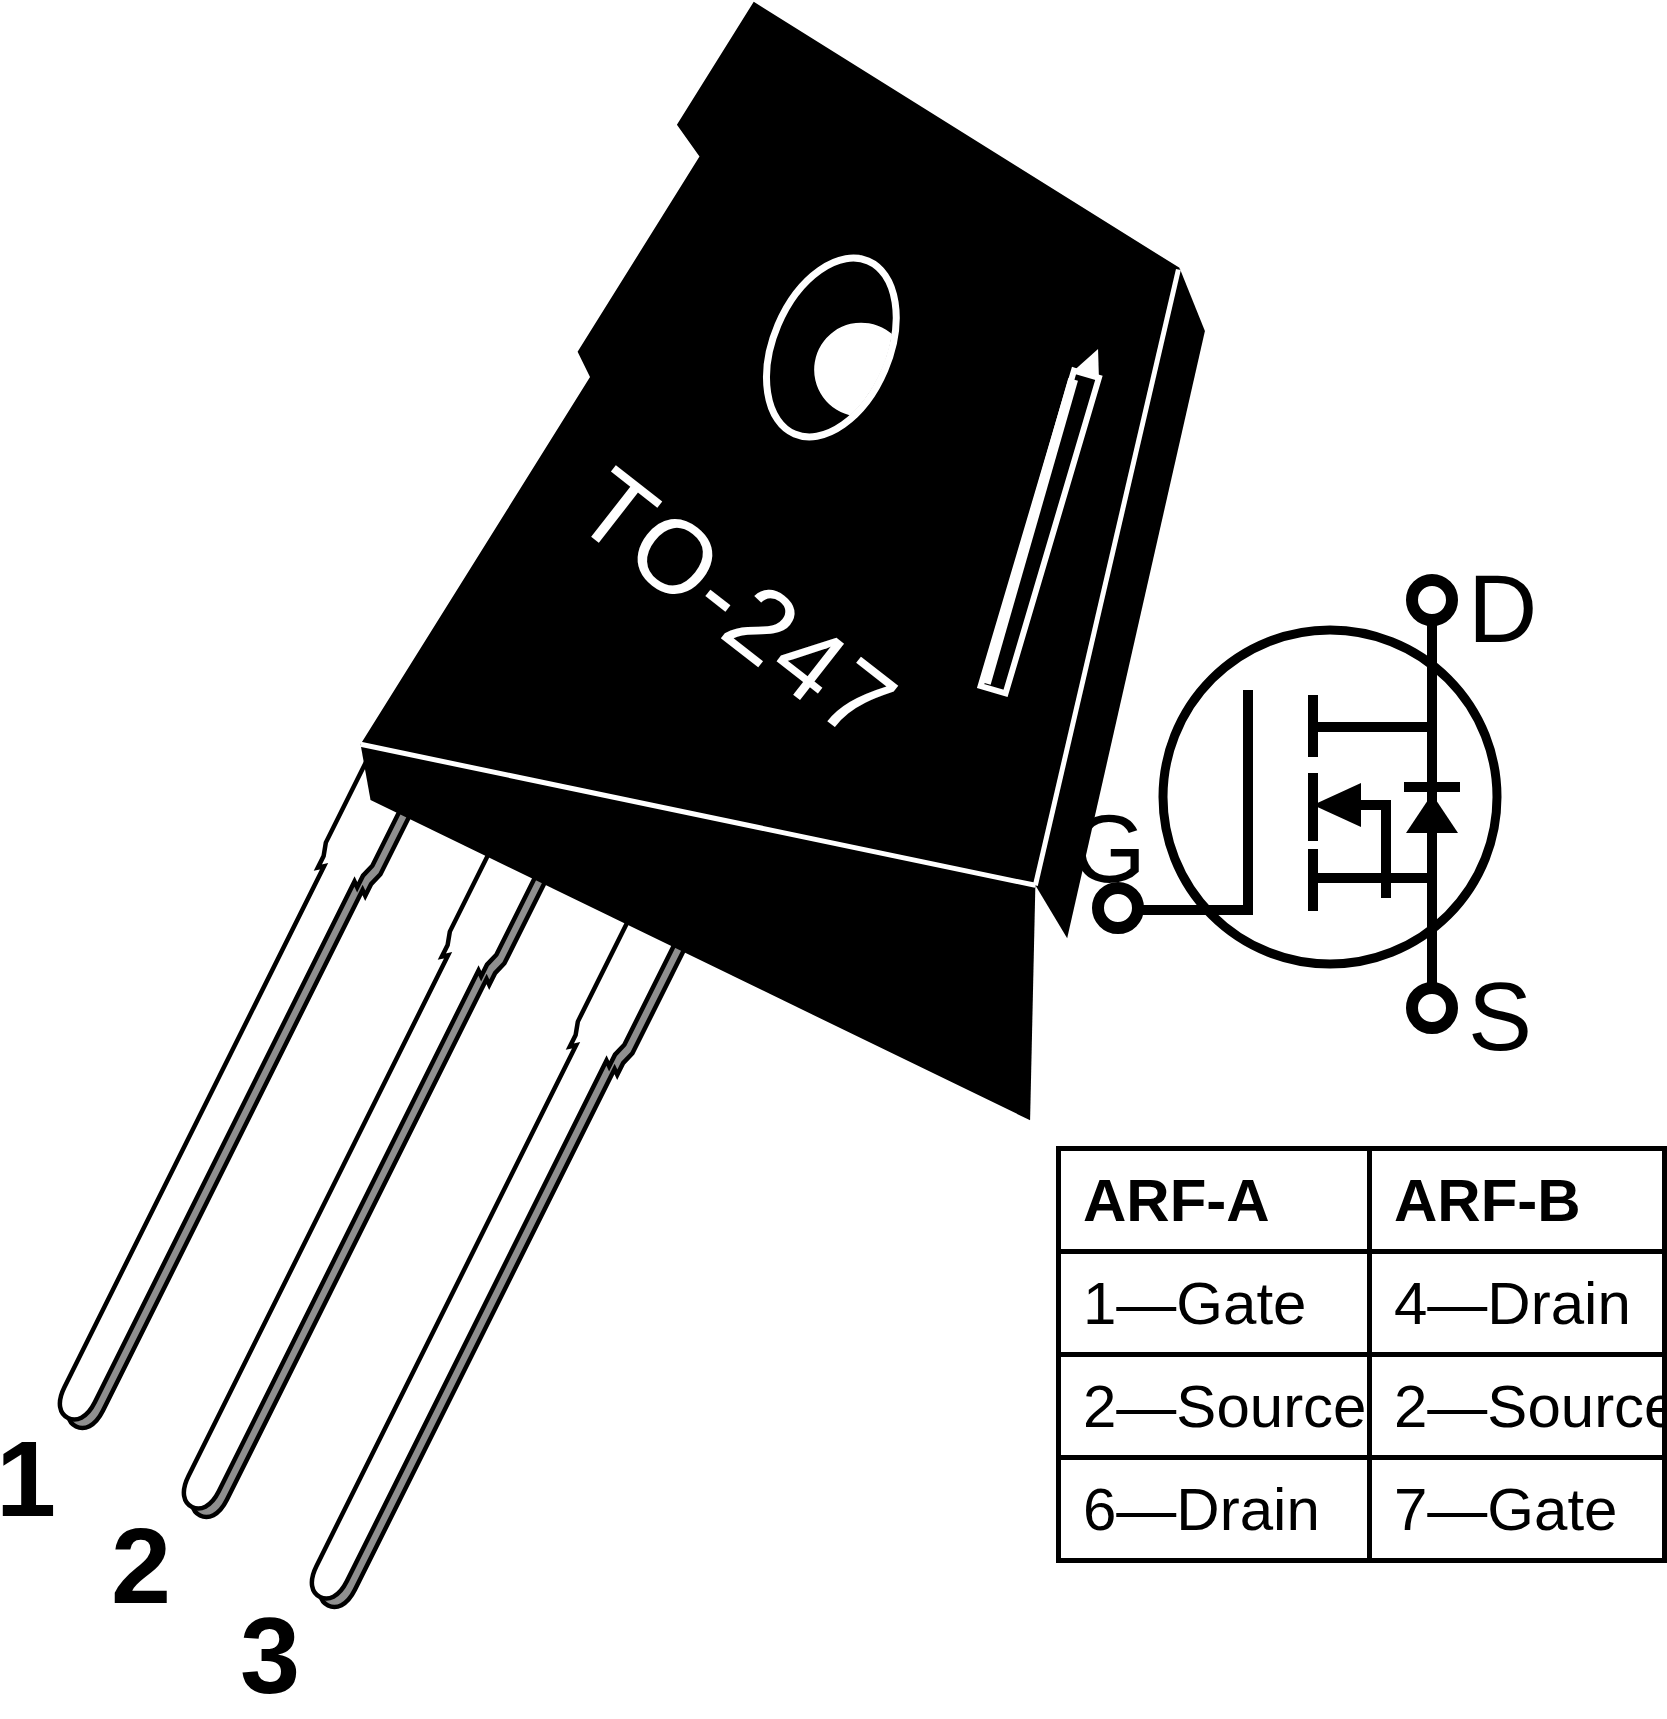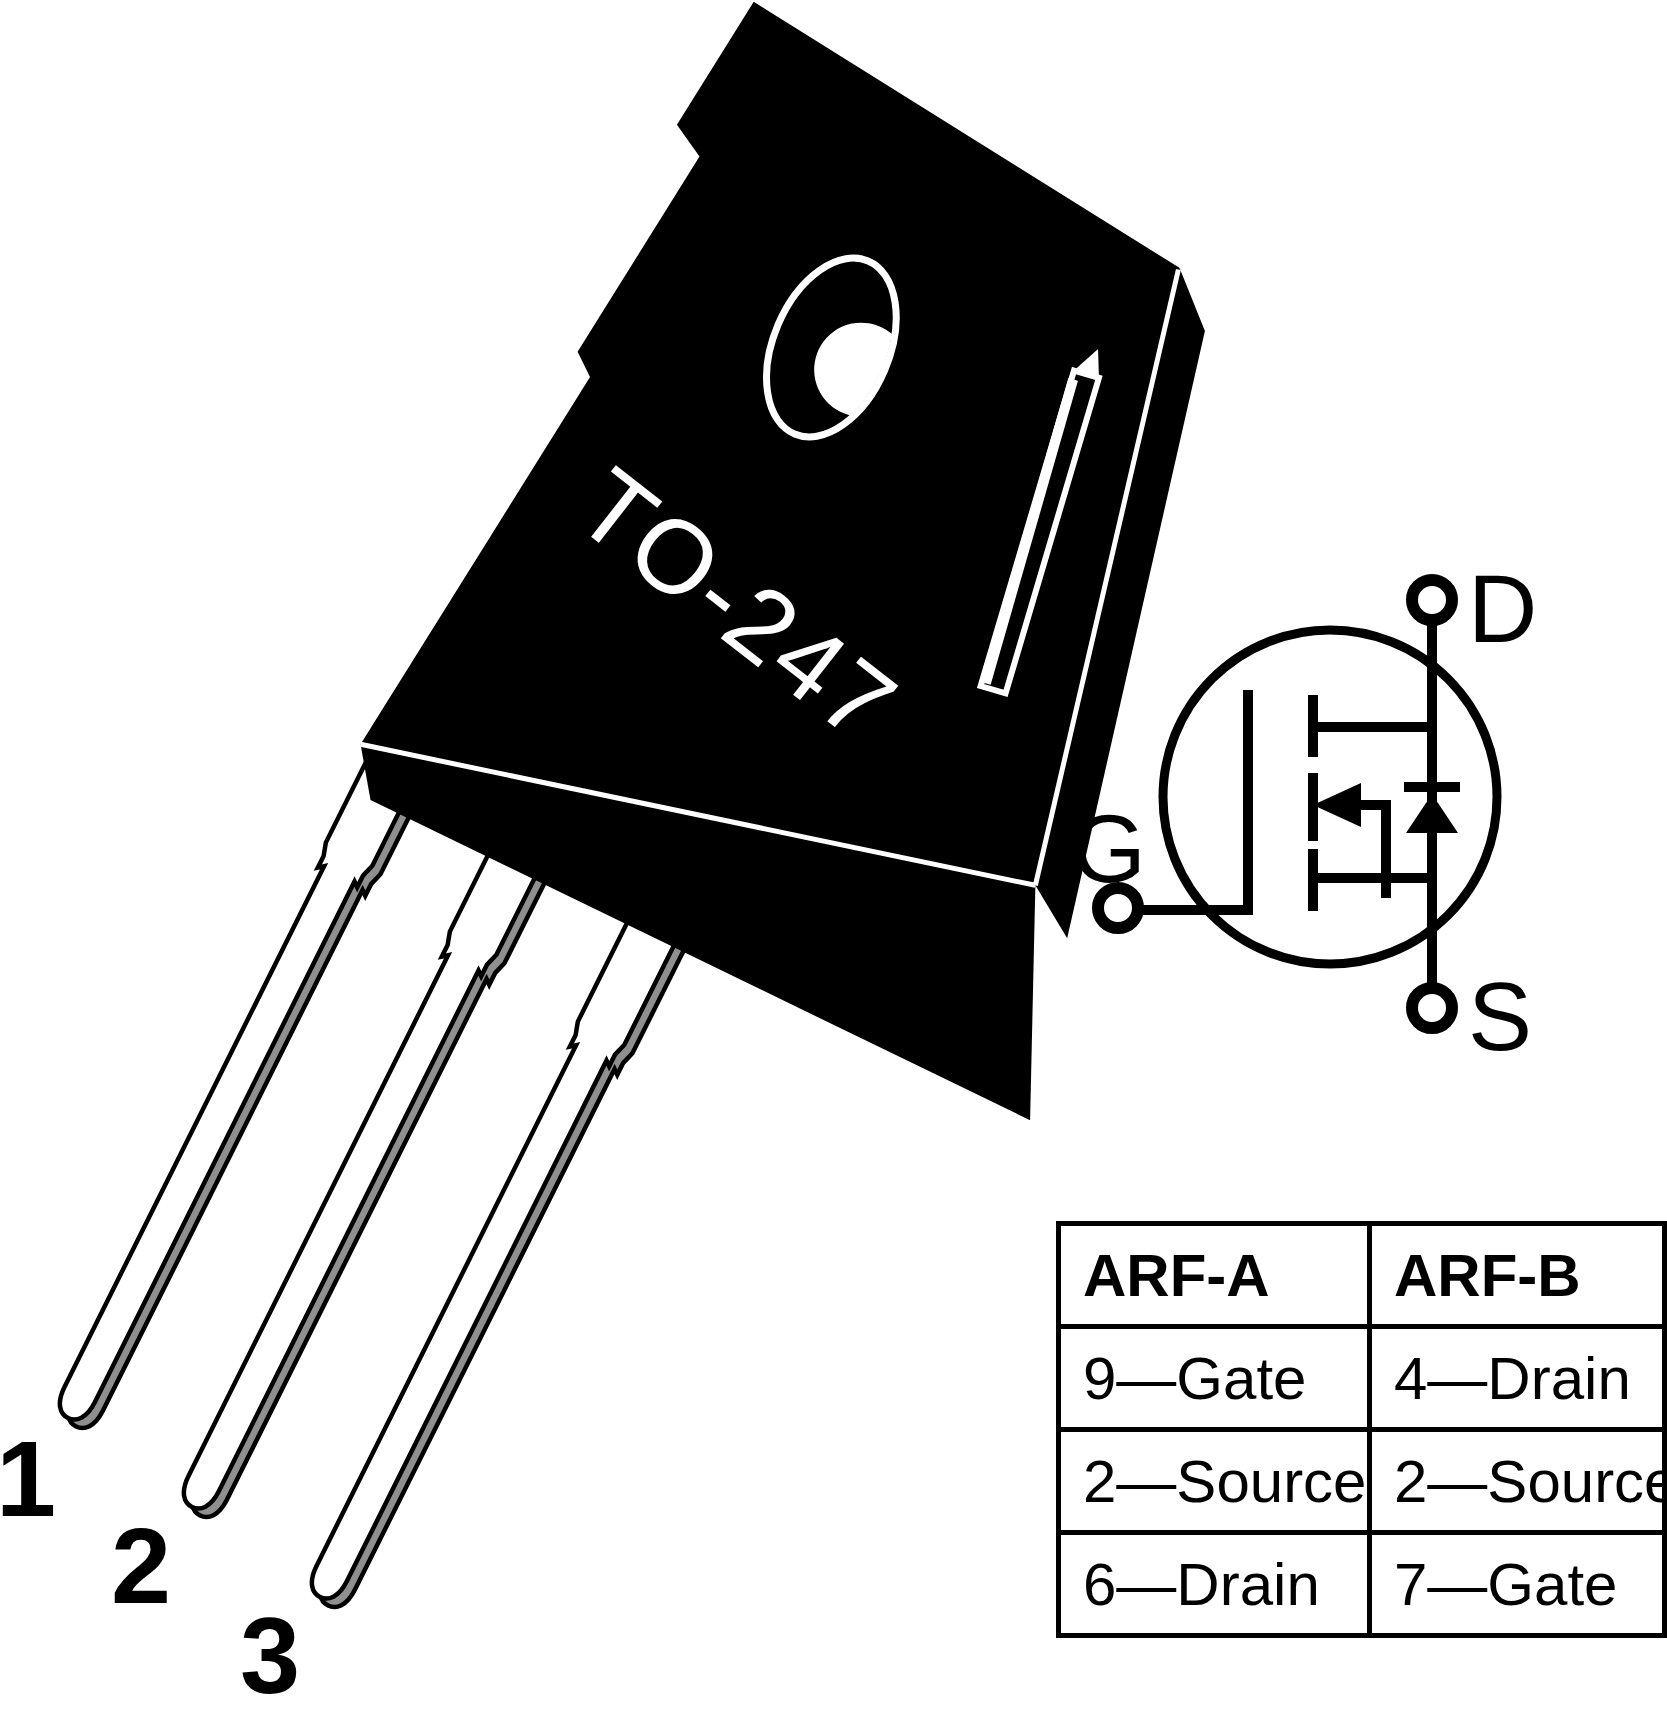--- a/index.html
+++ b/index.html
@@ -6,21 +6,21 @@
   .canvas{
     position:relative;
     width:1667px;height:1719px;
     background:#fff;
     font-family:"Liberation Sans", sans-serif;
     overflow:hidden;
   }
   svg{position:absolute;left:0;top:0;}
   .pinout-table{
     position:absolute;
-    left:1056px;top:1221px;
+    left:1056px;top:1146px;
     width:606px;height:417px;
     box-sizing:border-box;
   }
   table.pt{
     width:100%;height:100%;
     border-collapse:collapse;
     table-layout:fixed;
   }
   table.pt th, table.pt td{
     border:5px solid #000;
@@ -146,21 +146,21 @@
       <colgroup>
           <col class="c1">
           <col class="c2">
         </colgroup>
       <tbody>
           <tr>
         <th>ARF-A</th>
         <th>ARF-B</th>
       </tr>
       <tr>
-        <td>9—Gate</td>
+        <td>1—Gate</td>
         <td>4—Drain</td>
       </tr>
       <tr>
         <td>2—Source</td>
         <td>2—Source</td>
       </tr>
       <tr>
         <td>6—Drain</td>
         <td>7—Gate</td>
       </tr>

